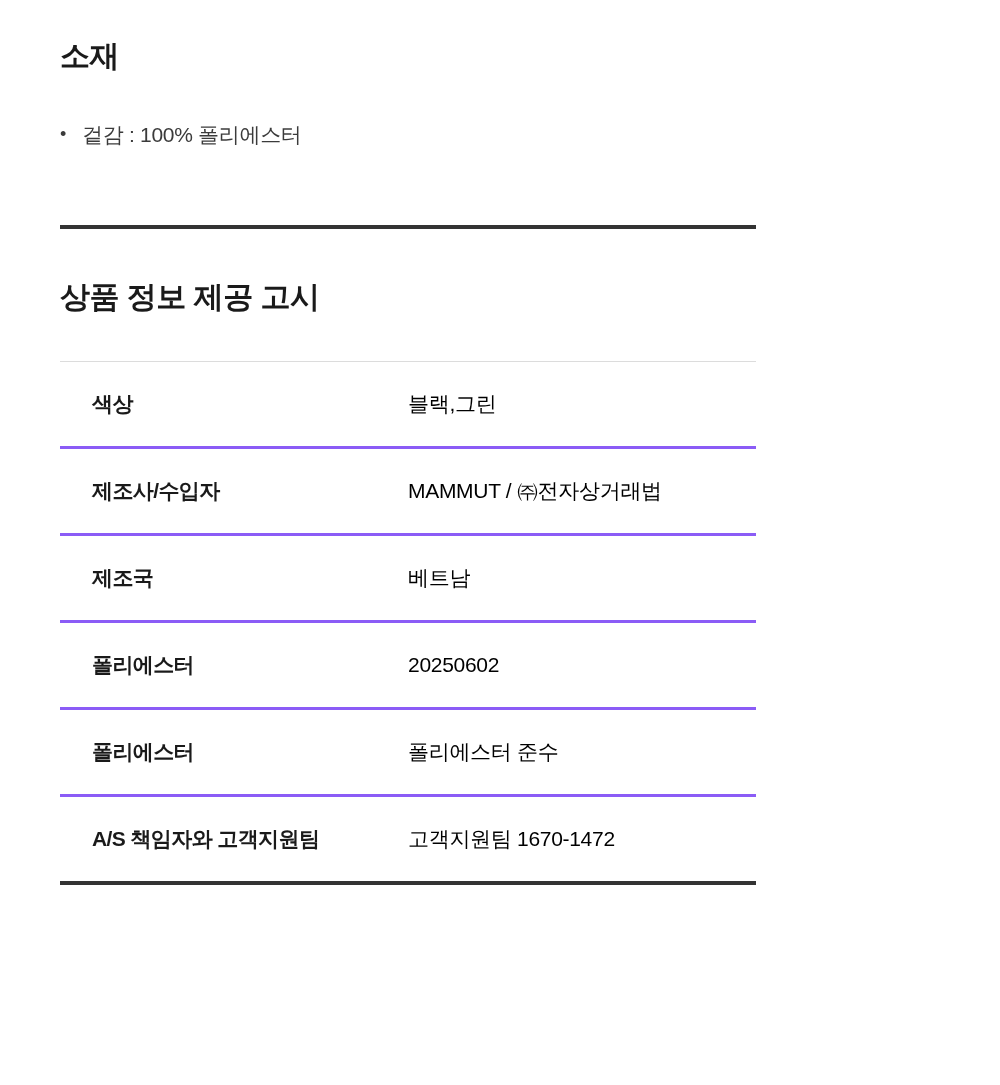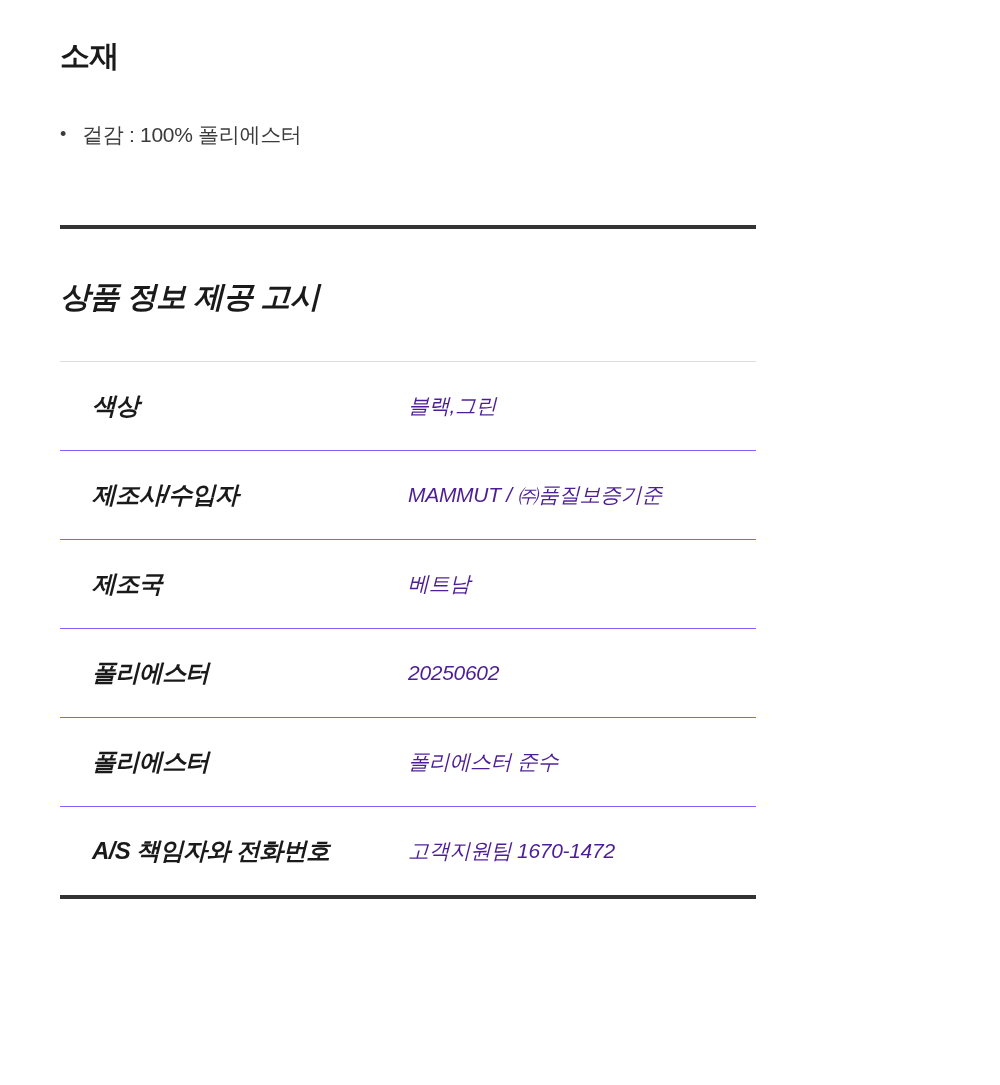--- a/index.html
+++ b/index.html
@@ -59,48 +59,47 @@
   
   .thick-divider {
     height: 4px;
     background: #333333;
     margin-top: 74px;
   }
 
   
   .info-section {
     padding-top: 48px;
-    font-style: italic;
   }
   .info-table {
     width: 100%;
     border-collapse: collapse;
     margin-top: 45px;
   }
   .info-table tr {
-    border-top: 1px solid #8b5cf6;
+    border-top: 3px solid #8b5cf6;
   }
   .info-table tr:first-child {
     border-top: 1px solid #dcdcdc;
   }
   .info-table th {
     width: 340px;
     text-align: left;
-    font-size: 24px;
+    font-size: 21px;
     font-weight: 700;
     color: #1a1a1a;
     padding: 28px 0 28px 32px;
     letter-spacing: -0.6px;
     vertical-align: middle;
     box-sizing: border-box;
   }
   .info-table td {
     font-size: 21px;
     font-weight: 400;
-    color: #4c1d95;
+    color: #000000;
     padding: 28px 0 28px 8px;
     letter-spacing: -0.3px;
     vertical-align: middle;
   }
   .table-bottom-rule {
     height: 4px;
     background: #333333;
     margin-top: 0;
   }
 </style>
@@ -125,36 +124,36 @@
     <h2 class="section-title">상품 정보 제공 고시</h2>
 
     <table class="info-table">
       <tbody>
         <tr>
           <th>색상</th>
           <td>블랙,그린</td>
         </tr>
         <tr>
           <th>제조사/수입자</th>
-          <td>MAMMUT / ㈜품질보증기준</td>
+          <td>MAMMUT / ㈜전자상거래법</td>
         </tr>
         <tr>
           <th>제조국</th>
           <td>베트남</td>
         </tr>
         <tr>
           <th>폴리에스터</th>
           <td>20250602</td>
         </tr>
         <tr>
           <th>폴리에스터</th>
           <td>폴리에스터 준수</td>
         </tr>
         <tr>
-          <th>A/S 책임자와 전화번호</th>
+          <th>A/S 책임자와 고객지원팀</th>
           <td>고객지원팀 1670-1472</td>
         </tr>
       </tbody>
     </table>
 
     <div class="table-bottom-rule"></div>
   </section>
 
 </div>
 

